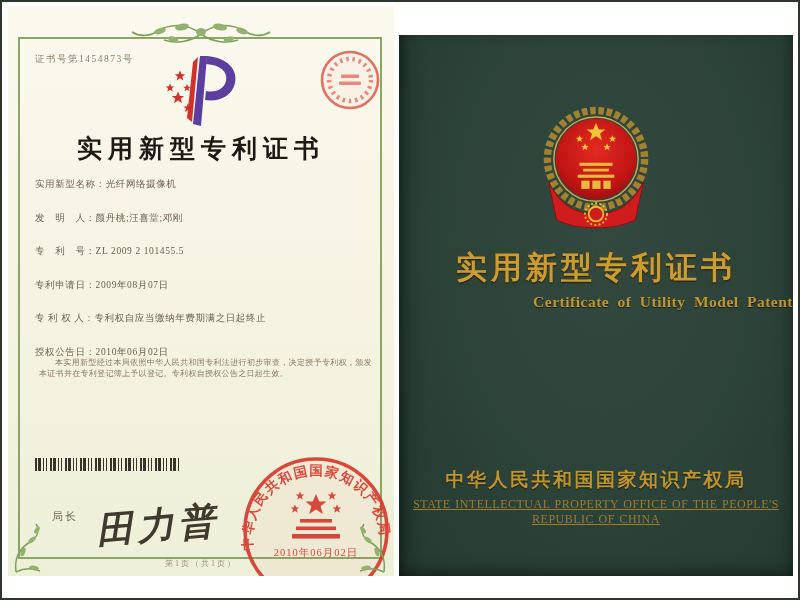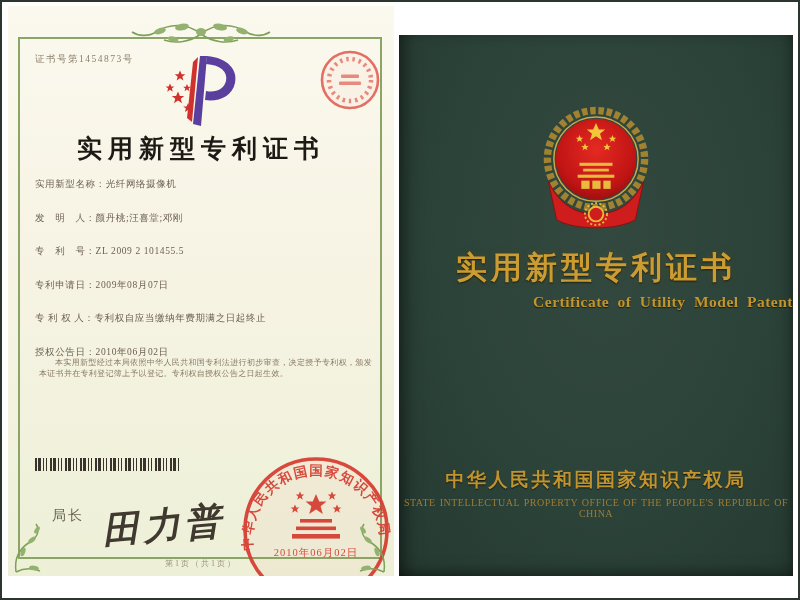--- a/index.html
+++ b/index.html
@@ -20,41 +20,41 @@
     font-size:25px;font-weight:bold;letter-spacing:6px;color:#1d1a16;}
   .fields{position:absolute;left:27px;top:172px;right:24px;}
   .field-row{margin-bottom:20.5px;font-size:9.5px;color:#6f6353;letter-spacing:.6px;white-space:nowrap;}
   .f-label{color:#6f6353;}
   .f-value{color:#6b5f50;}
   .paras{position:absolute;left:11px;right:22px;top:352px;margin-left:20px;}
   .paras p{margin:0 0 2px 0;font-size:8px;line-height:10.8px;color:#8b7a63;text-indent:2em;text-align:justify;letter-spacing:.3px;}
   .barcode{position:absolute;left:27px;top:452px;width:146px;height:13px;
     background:repeating-linear-gradient(90deg,#3a332b 0 2px,transparent 2px 3px,#3a332b 3px 6px,transparent 6px 8px,#3a332b 8px 9px,transparent 9px 11px,#3a332b 11px 12px,transparent 12px 15px);}
   .director{position:absolute;left:44px;top:495px;}
-  .director-label{font-size:14px;color:#6d6557;letter-spacing:2px;vertical-align:18px;}
+  .director-label{font-size:11px;color:#6d6557;letter-spacing:2px;vertical-align:18px;}
   .signature{display:inline-block;margin-left:14px;font-size:37px;font-style:italic;font-weight:bold;
     color:#40392f;transform:rotate(-5deg);letter-spacing:4px;}
   .big-seal{position:absolute;left:233px;top:449px;opacity:.92;}
   .page-footer{position:absolute;left:0;bottom:7px;width:100%;text-align:center;font-size:8px;color:#9a9079;letter-spacing:2px;}
 
   
   .page-right{position:absolute;left:397px;top:33px;width:394px;height:541px;
     background:radial-gradient(ellipse at 52% 38%, #33493f 0%, #2c4339 55%, #253a31 100%);
     box-shadow:inset 14px 0 20px -12px rgba(0,0,0,.6), inset -10px 0 16px -10px rgba(0,0,0,.4), inset 0 -12px 18px -12px rgba(0,0,0,.5);}
   .emblem{position:absolute;left:50%;margin-left:-55px;top:66px;}
   .cover-title{position:absolute;left:0;top:212px;width:100%;text-align:center;
     font-size:31px;font-weight:bold;letter-spacing:4px;color:#cb9c31;
     text-shadow:0 1px 2px rgba(0,0,0,.6),0 0 6px rgba(120,85,20,.35);}
   .cover-subtitle{position:absolute;left:0;top:258px;width:100%;text-align:right;
     font-size:15.5px;font-weight:bold;color:#c3952d;letter-spacing:.5px;word-spacing:4px;
     text-shadow:0 1px 1px rgba(0,0,0,.6);}
   .cover-office-cn{position:absolute;left:0;top:432px;width:100%;text-align:center;
     font-size:19px;font-weight:bold;color:#c0932d;letter-spacing:2.5px;text-shadow:0 1px 1px rgba(0,0,0,.6);}
   .cover-office-en{position:absolute;left:0;top:462px;width:100%;text-align:center;
-    font-size:10px;color:#9d7c33;letter-spacing:.5px;word-spacing:1px;}
+    font-size:12px;color:#9d7c33;letter-spacing:.5px;word-spacing:1px;text-decoration:underline;}
 </style>
 </head>
 <body>
 
 <div class="scene">
 
   <div class="page-left">
 
     <div class="border-box"></div>
 

